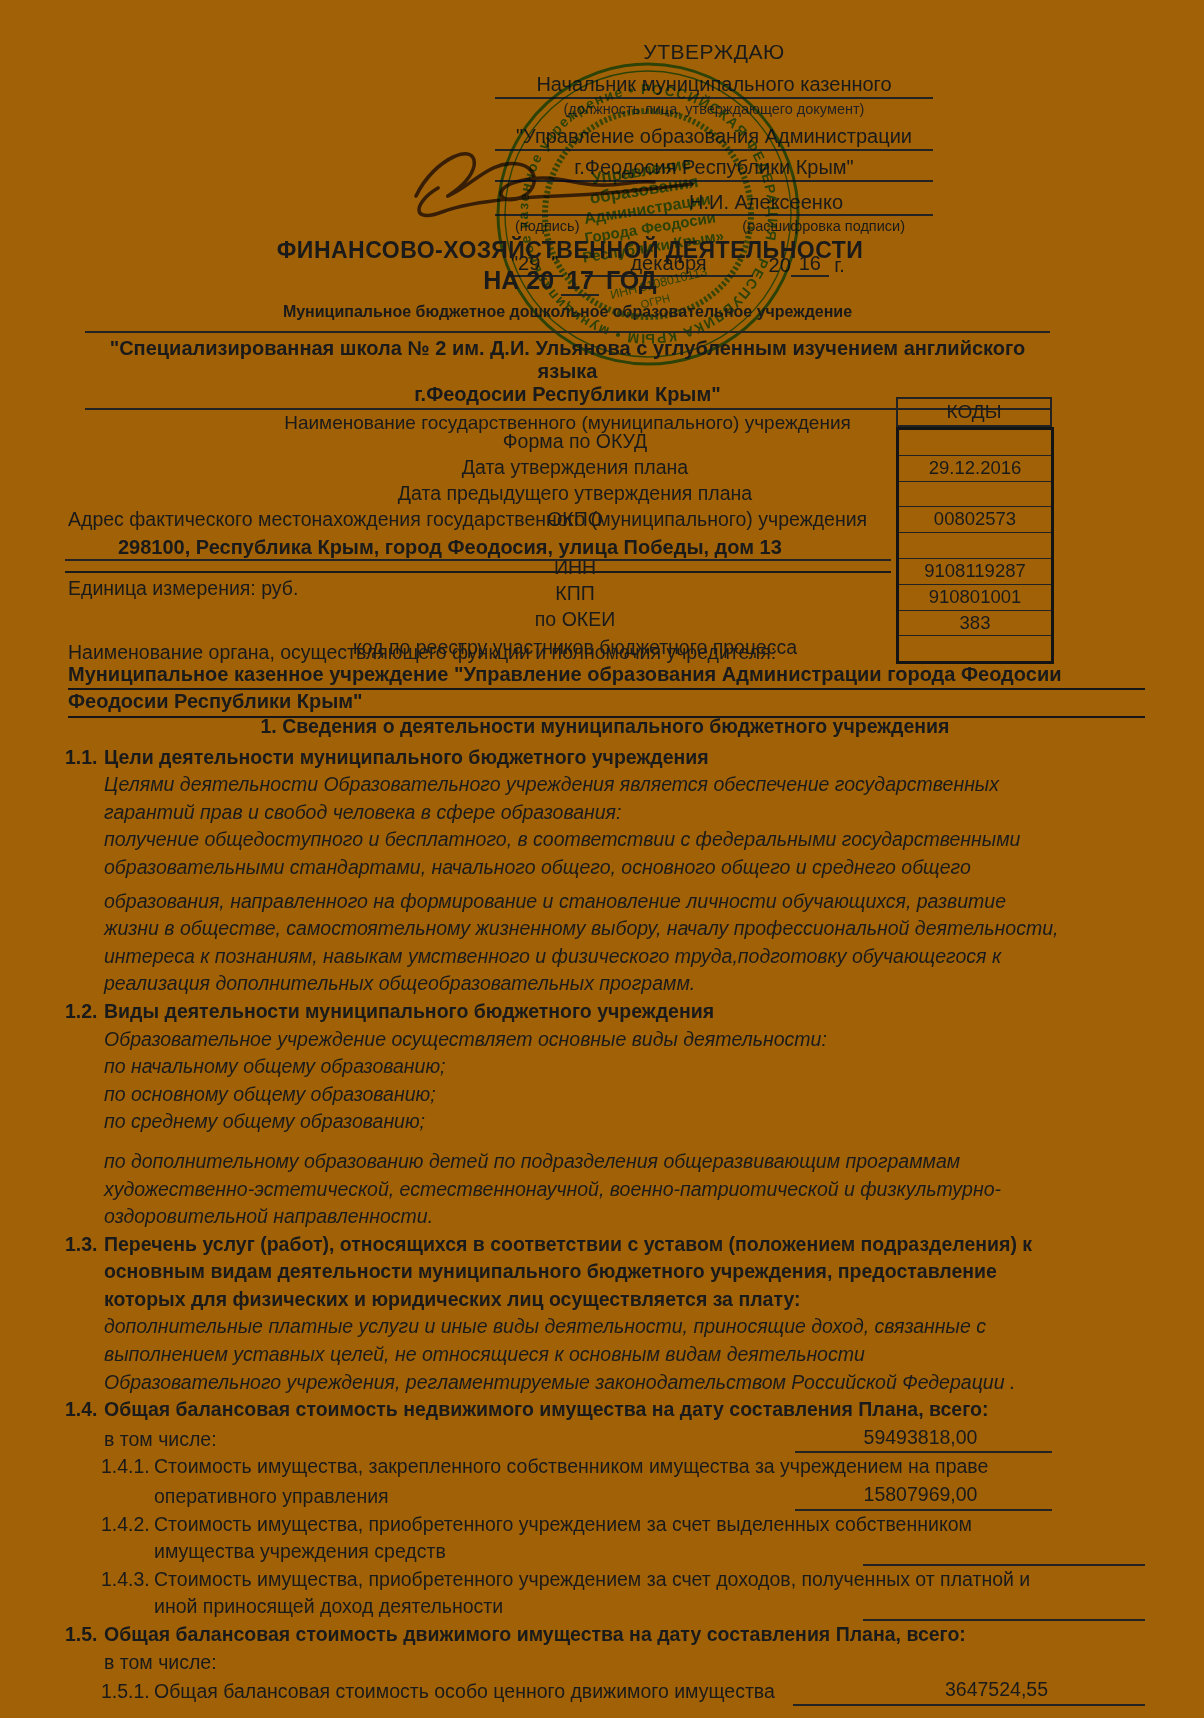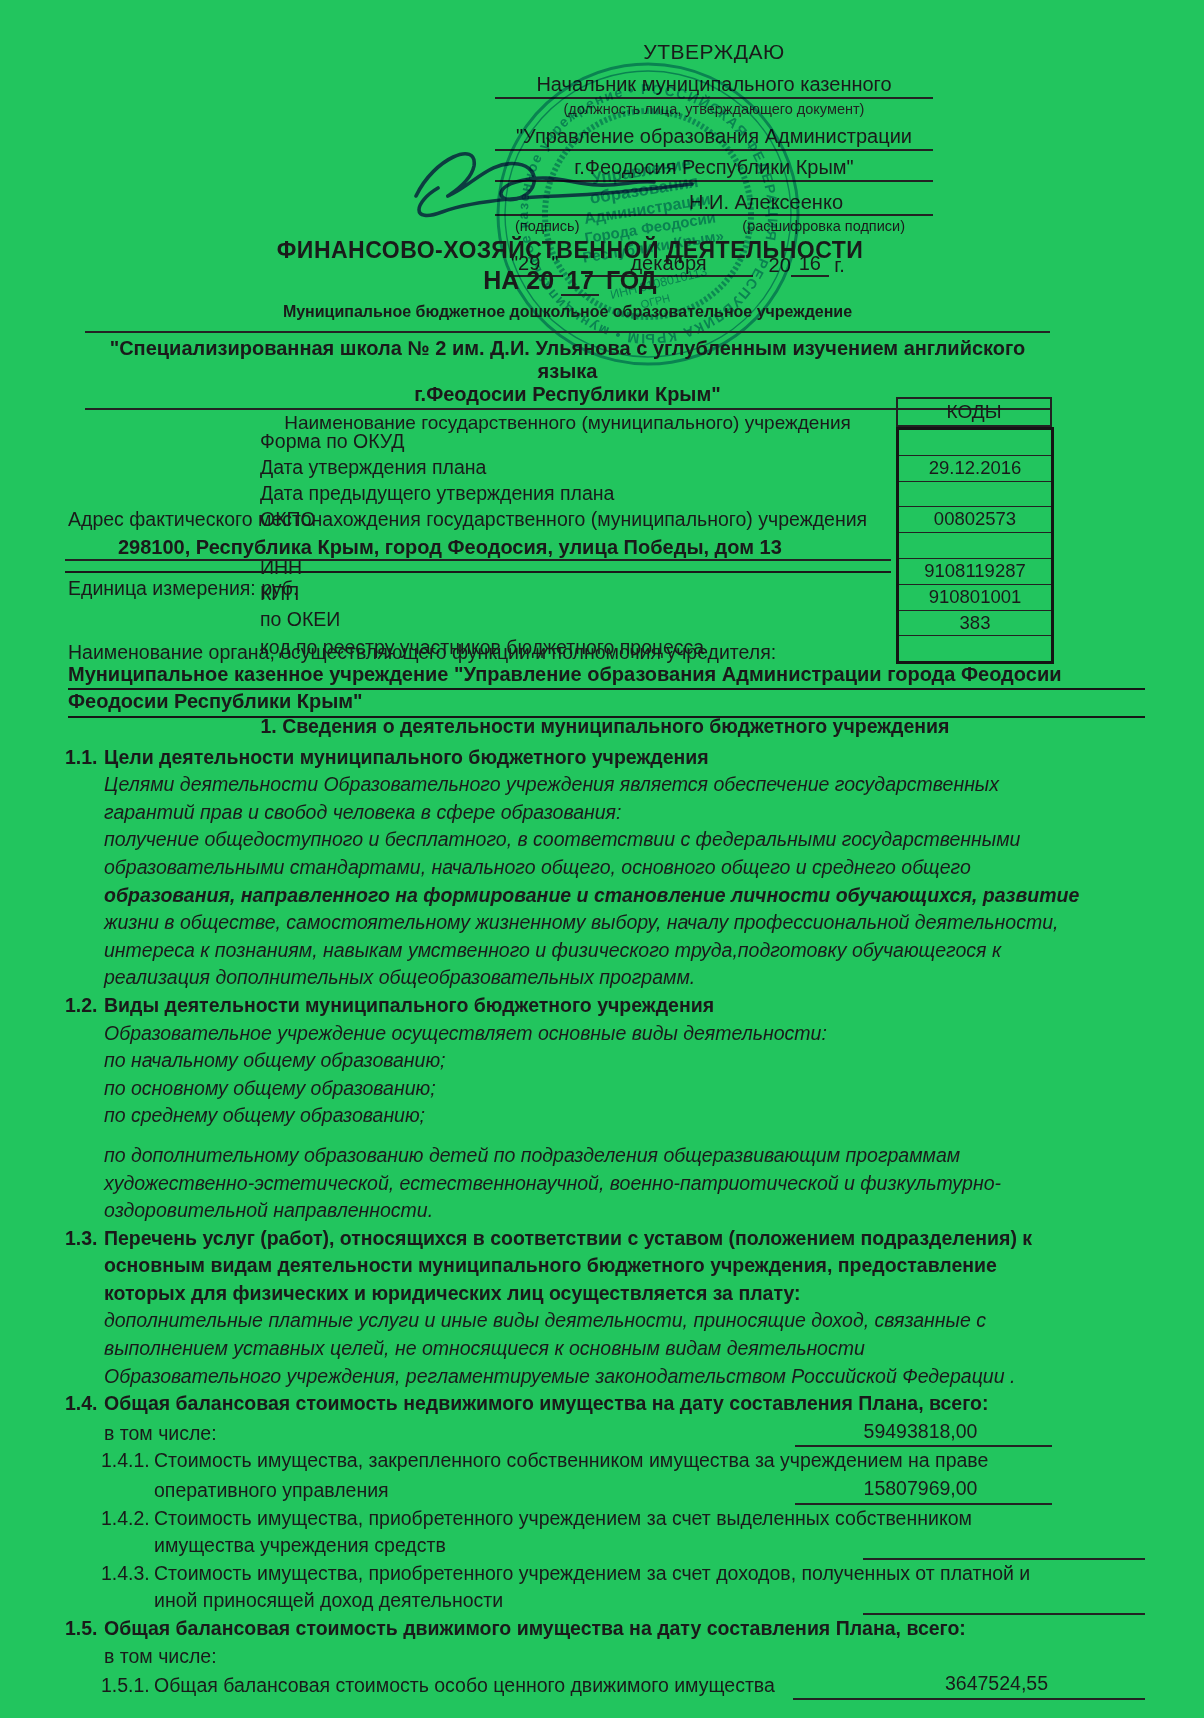--- a/index.html
+++ b/index.html
@@ -1,16 +1,16 @@
 <!DOCTYPE html>
 <html><head>
 <meta charset="utf-8">
 <style>
   html,body{margin:0;padding:0;background:#d9d9d9;}
-  .page{position:relative;width:1204px;height:1718px;background:#22c55e;overflow:hidden;
+  .page{position:relative;width:1204px;height:1718px;background:#a16207;overflow:hidden;
         font-family:"Liberation Sans",sans-serif;color:#1a1a1a;}
 
   
   .appr{position:absolute;left:495px;top:40px;width:438px;text-align:center;font-size:20px;}
   .appr-title{font-size:21px;letter-spacing:.5px;}
   .uln{border-bottom:2px solid #232323;padding-bottom:1px;}
   .appr-ln1{margin-top:9px;}
   .appr-cap{font-size:14.5px;margin-top:2px;color:#222;}
   .appr-ln2{margin-top:8px;}
   .appr-ln3{margin-top:5px;}
@@ -40,40 +40,40 @@
   .sch2{font-size:20px;font-weight:700;margin-top:4px;}
   .sch3{font-size:20px;font-weight:700;border-bottom:2px solid #232323;padding-bottom:2px;}
   .sch-cap{font-size:19px;margin-top:2px;font-weight:400;}
 
   
   .codes-head{position:absolute;left:896px;top:397px;width:152px;height:26px;border:2px solid #222;
               text-align:center;font-size:19px;line-height:26px;}
   .codes-col{position:absolute;left:896px;top:427px;width:152px;border:3px solid #141414;}
   .crow{height:24.8px;border-bottom:1.6px solid #222;text-align:center;font-size:18.5px;line-height:24px;}
   .crow:last-child{border-bottom:none;}
-  .lab{position:absolute;left:260px;width:630px;text-align:left;font-size:19.5px;white-space:nowrap;}
+  .lab{position:absolute;left:260px;width:630px;text-align:center;font-size:19.5px;white-space:nowrap;}
 
   
   .ln-caption{position:absolute;left:68px;top:508px;font-size:19.5px;}
   .addr-val{position:absolute;left:118px;top:536px;font-size:20px;font-weight:700;}
   .ruleA{position:absolute;left:65px;top:559px;width:826px;border-bottom:2px solid #232323;}
   .ruleB{position:absolute;left:65px;top:571px;width:826px;border-bottom:2.6px solid #1a1a1a;}
   .unit{position:absolute;left:68px;top:577px;font-size:19.5px;}
   .founder-cap{position:absolute;left:68px;top:641px;font-size:19.5px;}
   .founder1{position:absolute;left:68px;top:663px;width:1077px;font-size:20px;font-weight:700;border-bottom:2.4px solid #161616;padding-bottom:2px;}
   .founder2{position:absolute;left:68px;top:690px;width:1077px;font-size:20px;font-weight:700;border-bottom:2.4px solid #161616;padding-bottom:3px;}
 
   
   .sec1{position:absolute;left:65px;top:713px;width:1080px;font-size:19.5px;line-height:27.6px;}
   .sec1-h{text-align:center;font-weight:700;margin-bottom:3px;}
   .item{display:flex;}
   .inum{flex:none;width:39px;font-weight:700;}
   .ihead{font-weight:700;}
   .para{margin-left:39px;font-style:italic;}
-  .gap6{font-weight:bold;}
+  .gap6{margin-top:6px;}
   .gap12{margin-top:12px;}
   .sub{display:flex;margin-left:36px;}
   .snum{flex:none;width:53px;}
   .row-split{display:flex;justify-content:space-between;align-items:flex-end;}
   .vl{box-sizing:border-box;width:257px;margin-right:93px;border-bottom:2px solid #232323;
       text-align:center;padding-right:6px;font-size:19.5px;}
   .vl-empty{box-sizing:border-box;width:282px;margin-right:0;border-bottom:2px solid #232323;height:24px;}
   .vl-last{box-sizing:border-box;width:352px;margin-right:0;border-bottom:2px solid #232323;
            text-align:right;padding-right:97px;font-size:19.5px;}
   .ind87{margin-left:89px;}

